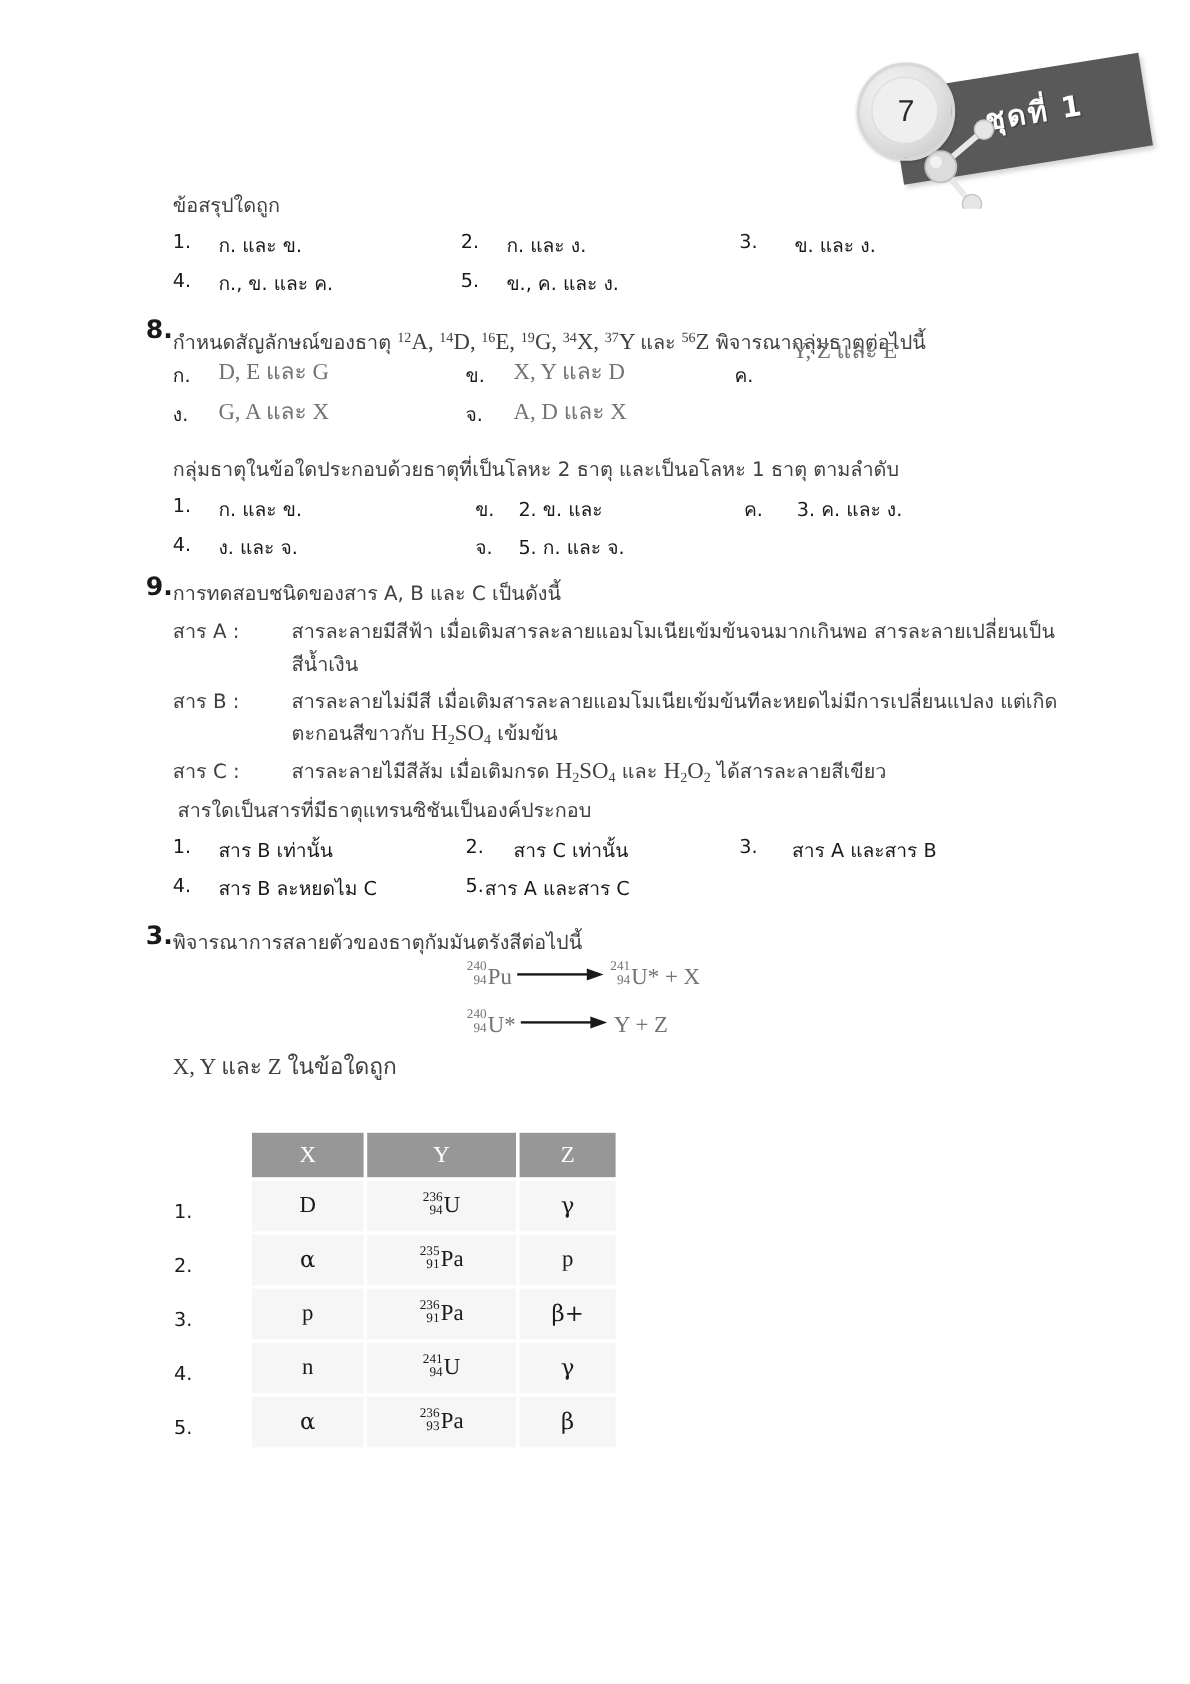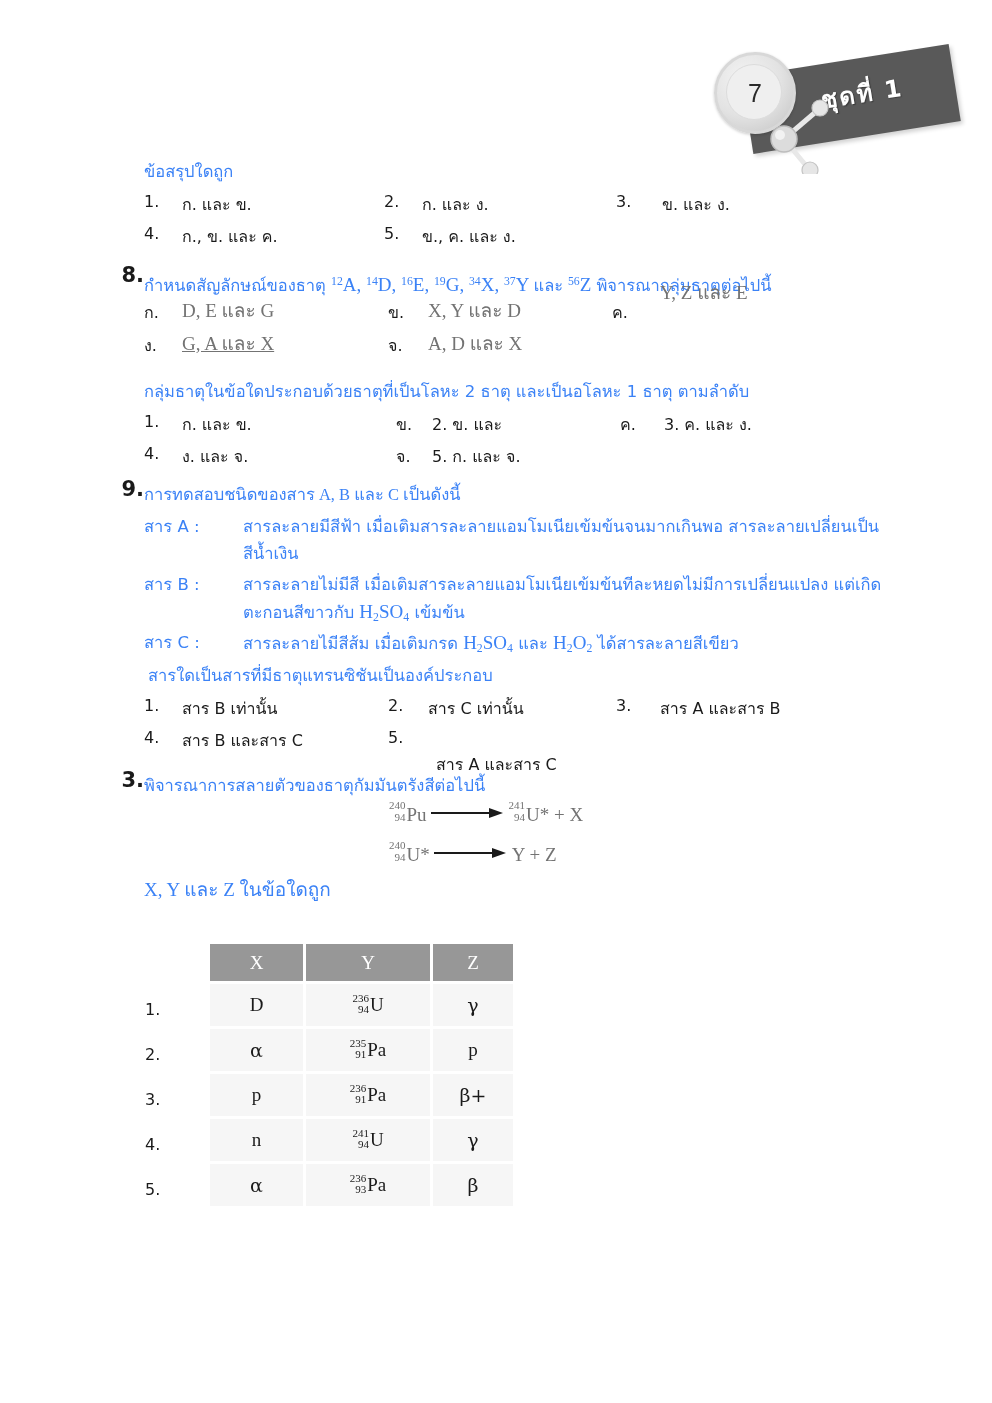--- a/index.html
+++ b/index.html
@@ -76,21 +76,21 @@
     position: absolute;
     font-size: 18.5px;
     line-height: 27px;
     white-space: nowrap;
     color: #737373;
   }
   .wrapline {
     position: absolute;
     font-family: "DejaVu Sans", "Liberation Sans", sans-serif;
     font-size: 16.5px; line-height: 27px;
-    color: #3b82f6; white-space: nowrap;
+    color: #404040; white-space: nowrap;
   }
   .ser { font-family: "Liberation Serif", serif; font-size: 19px; }
   .optnum {
     position: absolute;
     font-family: "DejaVu Sans", "Liberation Sans", sans-serif;
     font-size: 16px;
   }
 
   sub, sup { font-size: 62%; line-height: 0; }
   sub { vertical-align: -0.28em; }
@@ -202,40 +202,40 @@
   </div>
 
   <div class="optnum" style="left:144px; top:300px;">ก.</div>
   <div class="line ser" style="left:182px; top:297px;">D, E และ G</div>
   <div class="optnum" style="left:388px; top:300px;">ข.</div>
   <div class="line ser" style="left:428px; top:297px;">X, Y และ D</div>
   <div class="optnum" style="left:612px; top:300px;">ค.</div>
   <div class="line ser" style="left:660px; top:279px;">Y, Z และ E</div>
 
   <div class="optnum" style="left:144px; top:333px;">ง.</div>
-  <div class="line ser" style="left:182px; top:330px;text-decoration:underline;">G, A และ X</div>
+  <div class="line ser" style="left:182px; top:330px;">G, A และ X</div>
   <div class="optnum" style="left:388px; top:333px;">จ.</div>
   <div class="line ser" style="left:428px; top:330px;">A, D และ X</div>
 
   <div class="wrapline" style="left:144px; top:378px;">กลุ่มธาตุในข้อใดประกอบด้วยธาตุที่เป็นโลหะ 2 ธาตุ และเป็นอโลหะ 1 ธาตุ ตามลำดับ</div>
 
   <div class="optnum" style="left:144px; top:412px;">1.</div>
   <div class="optnum" style="left:182px; top:412px;">ก. และ ข.</div>
   <div class="optnum" style="left:396px; top:412px;">ข.</div>
   <div class="optnum" style="left:432px; top:412px;">2. ข. และ</div>
   <div class="optnum" style="left:620px; top:412px;">ค.</div>
   <div class="optnum" style="left:664px; top:412px;">3. ค. และ ง.</div>
 
   <div class="optnum" style="left:144px; top:444px;">4.</div>
   <div class="optnum" style="left:182px; top:444px;">ง. และ จ.</div>
   <div class="optnum" style="left:396px; top:444px;">จ.</div>
   <div class="optnum" style="left:432px; top:444px;">5. ก. และ จ.</div>
 
   <div class="qnum" style="left:88px; top:477px;">9.</div>
-  <div class="wrapline" style="left:144px; top:481px;font-family:Liberation Serif, serif;">การทดสอบชนิดของสาร A, B และ C เป็นดังนี้</div>
+  <div class="wrapline" style="left:144px; top:481px;">การทดสอบชนิดของสาร A, B และ C เป็นดังนี้</div>
 
   <div class="wrapline" style="left:144px; top:513px;">สาร A  :</div>
   <div class="wrapline" style="left:243px; top:513px;">สารละลายมีสีฟ้า เมื่อเติมสารละลายแอมโมเนียเข้มข้นจนมากเกินพอ สารละลายเปลี่ยนเป็น</div>
   <div class="wrapline" style="left:243px; top:540px;">สีน้ำเงิน</div>
 
   <div class="wrapline" style="left:144px; top:571px;">สาร B  :</div>
   <div class="wrapline" style="left:243px; top:571px;">สารละลายไม่มีสี เมื่อเติมสารละลายแอมโมเนียเข้มข้นทีละหยดไม่มีการเปลี่ยนแปลง แต่เกิด</div>
   <div class="wrapline" style="left:243px; top:598px;">
     <span>ตะกอนสีขาวกับ </span><span class="ser">H<sub>2</sub>SO<sub>4</sub></span><span> เข้มข้น</span>
   </div>
@@ -248,23 +248,23 @@
   <div class="wrapline" style="left:148px; top:662px;">สารใดเป็นสารที่มีธาตุแทรนซิชันเป็นองค์ประกอบ</div>
 
   <div class="optnum" style="left:144px; top:696px;">1.</div>
   <div class="optnum" style="left:182px; top:696px;">สาร B เท่านั้น</div>
   <div class="optnum" style="left:388px; top:696px;">2.</div>
   <div class="optnum" style="left:428px; top:696px;">สาร C เท่านั้น</div>
   <div class="optnum" style="left:616px; top:696px;">3.</div>
   <div class="optnum" style="left:660px; top:696px;">สาร A และสาร B</div>
 
   <div class="optnum" style="left:144px; top:728px;">4.</div>
-  <div class="optnum" style="left:182px; top:728px;">สาร B และสาร C</div>
+  <div class="optnum" style="left:182px; top:728px;">สาร B ละหยดไม C</div>
   <div class="optnum" style="left:388px; top:728px;">5.</div>
-  <div class="optnum" style="left:436px; top:728px;margin-top:24px;">สาร A และสาร C</div>
+  <div class="optnum" style="left:404px; top:728px;">สาร A และสาร C</div>
 
   <div class="qnum" style="left:80px; top:768px; width:64px;">3.</div>
   <div class="wrapline" style="left:144px; top:772px;">พิจารณาการสลายตัวของธาตุกัมมันตรังสีต่อไปนี้</div>
 
   <div class="line ser" style="left:389px; top:801px;">
     <span class="iso">
       <span class="m">240</span>
       <span class="z">94</span>
     </span><span>Pu</span><span class="arrow"></span><span class="iso">
       <span class="m">241</span>

